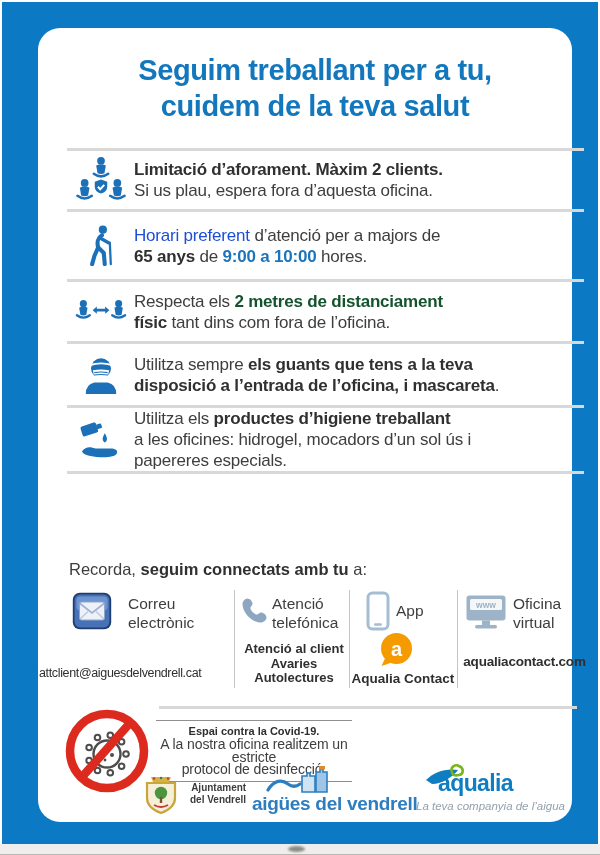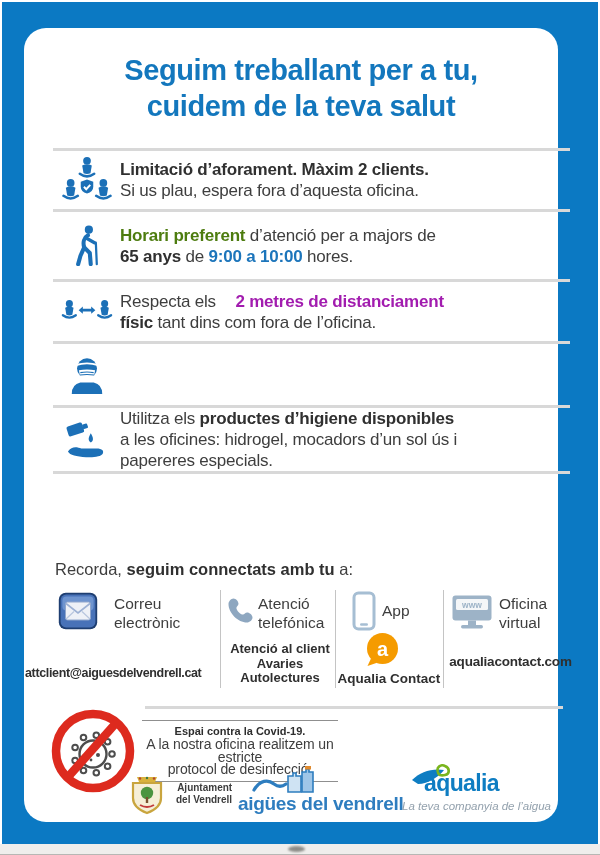--- a/index.html
+++ b/index.html
@@ -4,21 +4,21 @@
 <style>
   html,body{margin:0;padding:0;}
   body{
     width:600px;height:855px;position:relative;background:#ffffff;
     font-family:"Liberation Sans", sans-serif;overflow:hidden;
     -webkit-font-smoothing:antialiased;
   }
   .frame{position:absolute;left:2px;top:2px;width:596px;height:843px;background:#0b79c3;}
   .bottom-strip{position:absolute;left:0;bottom:0;width:600px;height:10px;background:#efeeec;border-bottom:1px solid #b7b7b4;}
   .smudge{position:absolute;left:288px;top:2px;width:17px;height:6px;background:#6b6b66;border-radius:50%;opacity:.75;filter:blur(1px);}
-  .card{position:absolute;left:24px;top:28px;width:534px;height:794px;background:#ffffff;border-radius:22px;}
+  .card{position:absolute;left:38px;top:28px;width:534px;height:794px;background:#ffffff;border-radius:22px;}
 
   .title{position:absolute;top:24px;left:0;width:554px;margin:0;text-align:center;
     font-size:29px;line-height:36px;font-weight:bold;color:#1377bd;letter-spacing:-0.4px;}
 
   .items{position:absolute;top:120px;left:29px;width:517px;}
   .item{border-top:3px solid #d8d8d8;box-sizing:border-box;display:flex;align-items:center;}
   .item:nth-child(1){min-height:61px}
   .item:nth-child(2){min-height:70px}
   .item:nth-child(3){min-height:62px}
   .item:nth-child(4){min-height:64px}
@@ -29,21 +29,21 @@
   .item-text{flex:1;font-size:17px;line-height:21px;color:#3e3e3e;letter-spacing:-0.2px;}
   .item-text span{white-space:pre-wrap;}
 
   .contact{position:absolute;top:530px;left:0;width:554px;height:160px;}
   .reminder{position:absolute;left:31px;top:2px;font-size:16.5px;color:#3e3e3e;}
   .v-div{position:absolute;top:32px;height:98px;width:1px;background:#c4c4c4;}
   .v-div.d1{left:196px}.v-div.d2{left:311px}.v-div.d3{left:419px}
   .c-label{position:absolute;font-size:15.5px;line-height:19px;color:#3e3e3e;}
   .email-icon{position:absolute;left:34px;top:34px;}
   .email-label{left:90px;top:36px;}
-  .email-addr{position:absolute;left:1px;top:108px;width:200px;font-size:12.5px;font-weight:bold;letter-spacing:-0.35px;color:#2f2f2f;white-space:nowrap;}
+  .email-addr{position:absolute;left:1px;top:108px;width:200px;font-size:12.5px;font-weight:normal;letter-spacing:-0.35px;color:#2f2f2f;white-space:nowrap;}
   .phone-icon{position:absolute;left:201px;top:38px;}
   .phone-label{left:234px;top:36px;}
   .phone-lines{position:absolute;left:198px;top:84px;width:116px;text-align:center;font-size:13px;font-weight:bold;line-height:14.5px;color:#2f2f2f;}
   .app-icon{position:absolute;left:328px;top:33px;}
   .app-label{left:358px;top:43px;}
   .aqc-icon{position:absolute;left:338px;top:72px;}
   .app-name{position:absolute;left:311px;top:113px;width:108px;text-align:center;font-size:13.5px;font-weight:bold;color:#2f2f2f;}
   .www-icon{position:absolute;left:427px;top:36px;}
   .web-label{left:475px;top:36px;}
   .web-url{position:absolute;left:419px;top:96px;width:135px;text-align:center;font-size:13.5px;font-weight:bold;letter-spacing:-0.2px;color:#2f2f2f;}
@@ -107,70 +107,71 @@
         <svg width="28" height="41" viewBox="0 0 30 44">
           <circle cx="17" cy="5" r="4.4" fill="#1c70b7"></circle>
           <g stroke="#1c70b7" fill="none" stroke-linecap="round" stroke-linejoin="round">
             <path d="M16 11 C11.5 13.5 10.5 19 12 24 L8 33 L5.5 42" stroke-width="4.4"></path>
             <path d="M12 24 L18 30 L19 42" stroke-width="4.4"></path>
             <path d="M15 14.5 L23 19" stroke-width="3.6"></path>
             <path d="M24.5 19 L25.5 42" stroke-width="2.4"></path>
           </g>
         </svg>
       </div>
-      <div class="item-text"><span style="font-weight: 700; color: #4d7c0f;">Horari preferent</span><span> d’atenció per a majors de</span><br><span style="font-weight: 700; color: rgb(48, 48, 48);">65 anys</span><span> de </span><span style="font-weight: 700; color: rgb(28, 117, 187);">9:00 a 10:00</span><span> hores.</span></div>
+      <div class="item-text"><span style="font-weight: 400; color: #1d4ed8;">Horari preferent</span><span> d’atenció per a majors de</span><br><span style="font-weight: 700; color: rgb(48, 48, 48);">65 anys</span><span> de </span><span style="font-weight: 700; color: rgb(28, 117, 187);">9:00 a 10:00</span><span> hores.</span></div>
     </div>
 
     <div class="item">
       <div class="icon-col">
         <svg width="52" height="30" viewBox="0 0 56 32">
           <g fill="#1c70b7">
             <circle cx="9" cy="7" r="3.8"></circle>
             <path d="M4.5 11.5 Q9 8.8 13.5 11.5 L12.2 19 Q9 20.4 5.8 19 Z"></path>
             <circle cx="47" cy="7" r="3.8"></circle>
             <path d="M42.5 11.5 Q47 8.8 51.5 11.5 L50.2 19 Q47 20.4 43.8 19 Z"></path>
             <path d="M23.5 10 l-4.5 4 4.5 4 v-2.6 h9 v2.6 l4.5 -4 -4.5 -4 v2.6 h-9 Z"></path>
           </g>
           <g fill="none" stroke="#1c70b7" stroke-width="2.4" stroke-linecap="round">
             <path d="M2 19.5 Q9 24.6 16 19.5"></path>
             <path d="M40 19.5 Q47 24.6 54 19.5"></path>
           </g>
         </svg>
       </div>
-      <div class="item-text"><span>Respecta els </span><span style="font-weight: 700; color: #a21caf; margin-left: 15px;">2 metres de distanciament</span><br><span style="font-weight: 700; color: rgb(48, 48, 48);">físic</span><span> tant dins com fora de l’oficina.</span></div>
+      <div class="item-text"><span>Respecta els </span><span style="font-weight: 700; color: #14532d;">2 metres de distanciament</span><br><span style="font-weight: 700; color: rgb(48, 48, 48);">físic</span><span> tant dins com fora de l’oficina.</span></div>
     </div>
 
     <div class="item">
       <div class="icon-col">
         <svg width="42" height="40" viewBox="0 0 44 42">
           <g fill="#1c70b7">
             <path d="M6 41 Q6 31 15 29 L29 29 Q38 31 38 41 Z"></path>
             <circle cx="22" cy="14" r="10.5"></circle>
           </g>
           <path d="M10.5 10.5 Q22 7 33.5 10.5" stroke="#ffffff" stroke-width="2" fill="none"></path>
           <path d="M13.5 16 Q22 14.5 30.5 16 L29 24 Q22 27.5 15 24 Z" fill="#ffffff"></path>
           <path d="M15 18.5 Q22 17.3 29 18.5 M14.6 21 Q22 20 29.4 21" stroke="#1c70b7" stroke-width="1.2" fill="none"></path>
         </svg>
       </div>
+      <div class="item-text"><span>Utilitza sempre </span><span style="font-weight: 700; color: rgb(48, 48, 48);">els guants que tens a la teva</span><br><span style="font-weight: 700; color: rgb(48, 48, 48);">disposició a l’entrada de l’oficina, i mascareta</span><span>.</span></div>
     </div>
 
     <div class="item">
       <div class="icon-col">
         <svg width="44" height="40" viewBox="0 0 46 42">
           <g fill="#1c70b7">
             <g transform="rotate(-18 12 9)">
               <rect x="2" y="4" width="17" height="11" rx="2"></rect>
               <rect x="18.5" y="7" width="5.5" height="5" rx="1"></rect>
             </g>
             <path d="M27 14 C30 19 30 22 27 23.6 C24 22 24 19 27 14 Z"></path>
             <path d="M3 33 C7 27 13 28.5 17 30 L33 30 C39 30 41 32.5 39.5 35.5 C38 38.5 30 39.5 22 39 C12 38.3 5 37 3 33 Z"></path>
           </g>
         </svg>
       </div>
-      <div class="item-text"><span>Utilitza els </span><span style="font-weight: 700; color: rgb(48, 48, 48);">productes d’higiene disponibles</span><br><span>a les oficines: hidrogel, mocadors d’un sol ús i</span><br><span>papereres especials.</span></div>
+      <div class="item-text"><span>Utilitza els </span><span style="font-weight: 700; color: rgb(48, 48, 48);">productes d’higiene treballant</span><br><span>a les oficines: hidrogel, mocadors d’un sol ús i</span><br><span>papereres especials.</span></div>
     </div>
 
     <div class="items-end"></div>
   </div>
 
   <div class="contact">
     <div class="reminder"><span>Recorda, </span><span style="font-weight: 700; color: rgb(48, 48, 48);">seguim connectats amb tu</span><span> a:</span></div>
 
     <div class="v-div d1"></div>
     <div class="v-div d2"></div>

